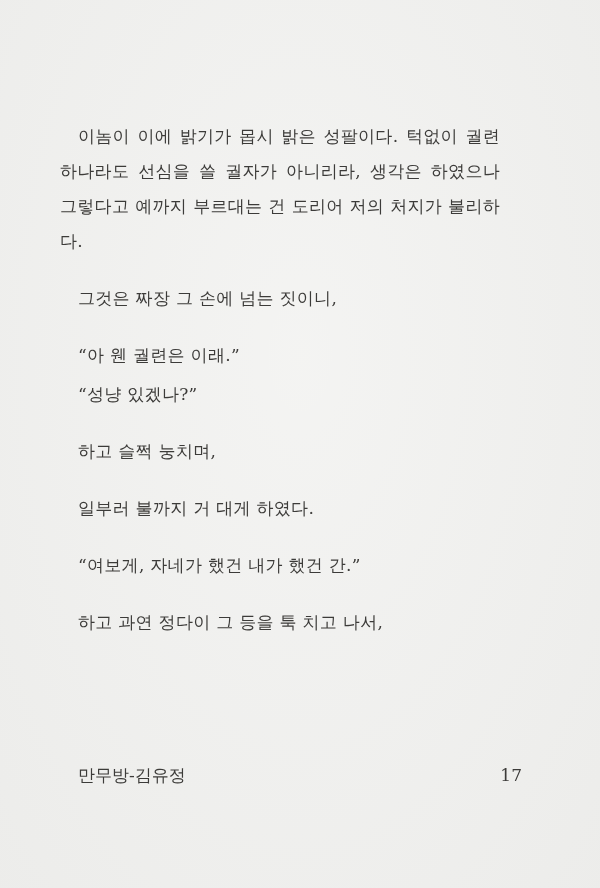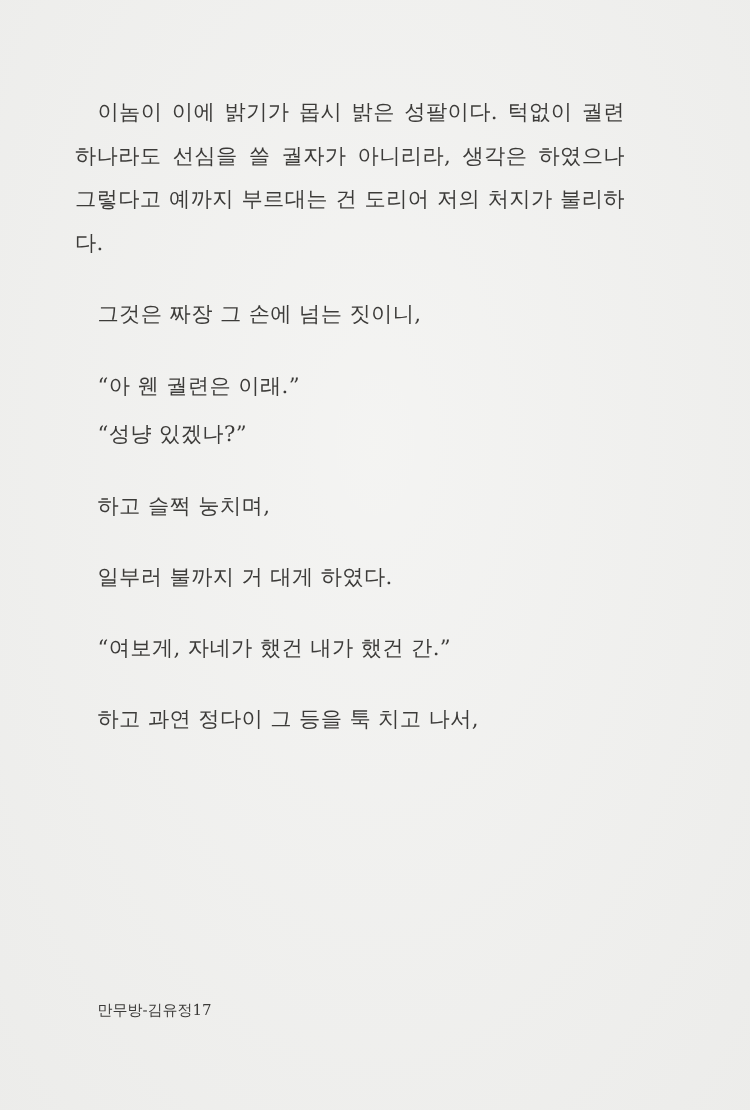--- a/index.html
+++ b/index.html
@@ -17,43 +17,44 @@
     background: var(--bg);
     font-family: "DejaVu Serif", "Liberation Serif", serif;
   }
   .page {
     position: relative;
     width: 600px;
     height: 888px;
     background: radial-gradient(ellipse at 50% 40%, rgba(255,255,255,0.25) 0%, rgba(0,0,0,0.015) 100%), var(--bg);
   }
   .text-block {
-    padding: 73px 100px 0 60px;
+    padding: 119px 100px 0 60px;
   }
   p.para {
     margin: 0 0 22px 0;
     font-size: 17px;
     line-height: 35px;
     letter-spacing: 0.3px;
     color: var(--fg);
     text-align: justify;
     text-indent: 18px;
     word-break: break-all;
   }
   p.para.tight {
     margin-bottom: 4px;
   }
   .footer {
     position: absolute;
-    top: 798px;
+    top: 765px;
     left: 78px;
     right: 78px;
     display: flex;
+    justify-content: space-between;
     align-items: baseline;
-    font-size: 12px;
+    font-size: 17px;
     line-height: 20px;
     color: var(--fg);
   }
 </style>
 </head>
 <body>
 
 <div class="page">
 
   <div class="text-block">

